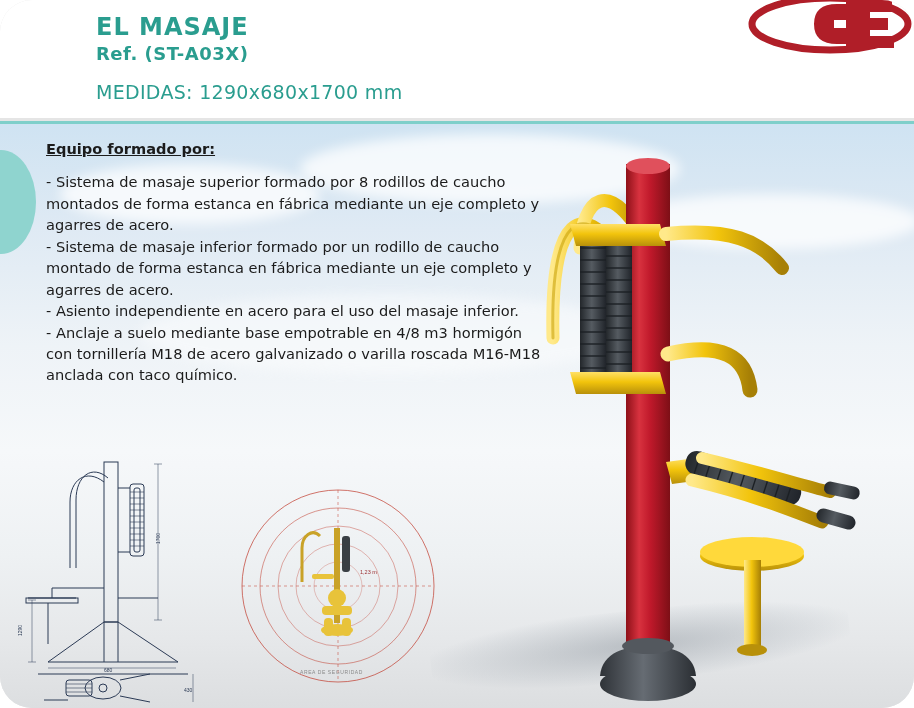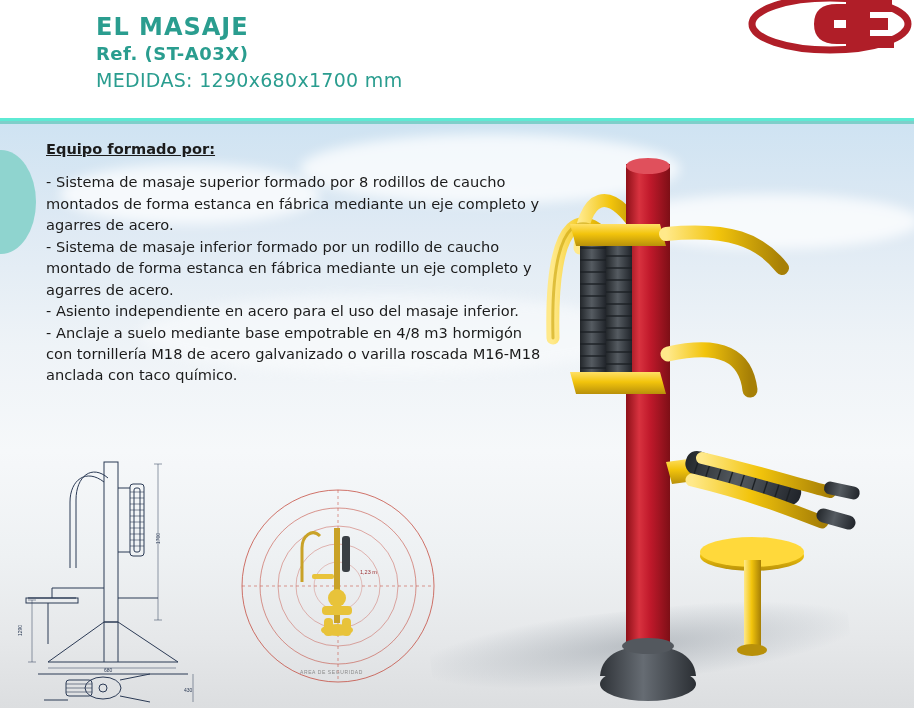--- a/index.html
+++ b/index.html
@@ -14,21 +14,22 @@
     overflow: hidden;
     position: relative;
   }
 
   
   .page {
     position: relative;
     width: 914px;
     height: 708px;
     overflow: hidden;
-    background: #5eead4;
+    background: #e5e5e5;
+    border-radius: 32px;
   }
 
   
   .header {
     position: absolute;
     left: 0; top: 0;
     width: 914px;
     height: 118px;
     background: #ffffff;
     z-index: 12;
@@ -56,21 +57,21 @@
     line-height: 1.25;
     margin: 2px 0 0 0;
   }
   .title-med {
     font-family: "DejaVu Sans", sans-serif;
     font-weight: normal;
     font-size: 19px;
     letter-spacing: 0.3px;
     color: #2a9d8f;
     line-height: 1.25;
-    margin: 4px 0 0 0;
+    margin: 16px 0 0 0;
   }
 
   
   .logo {
     position: absolute;
     right: 2px;
     top: -6px;
     width: 170px;
     height: 80px;
     overflow: hidden;

